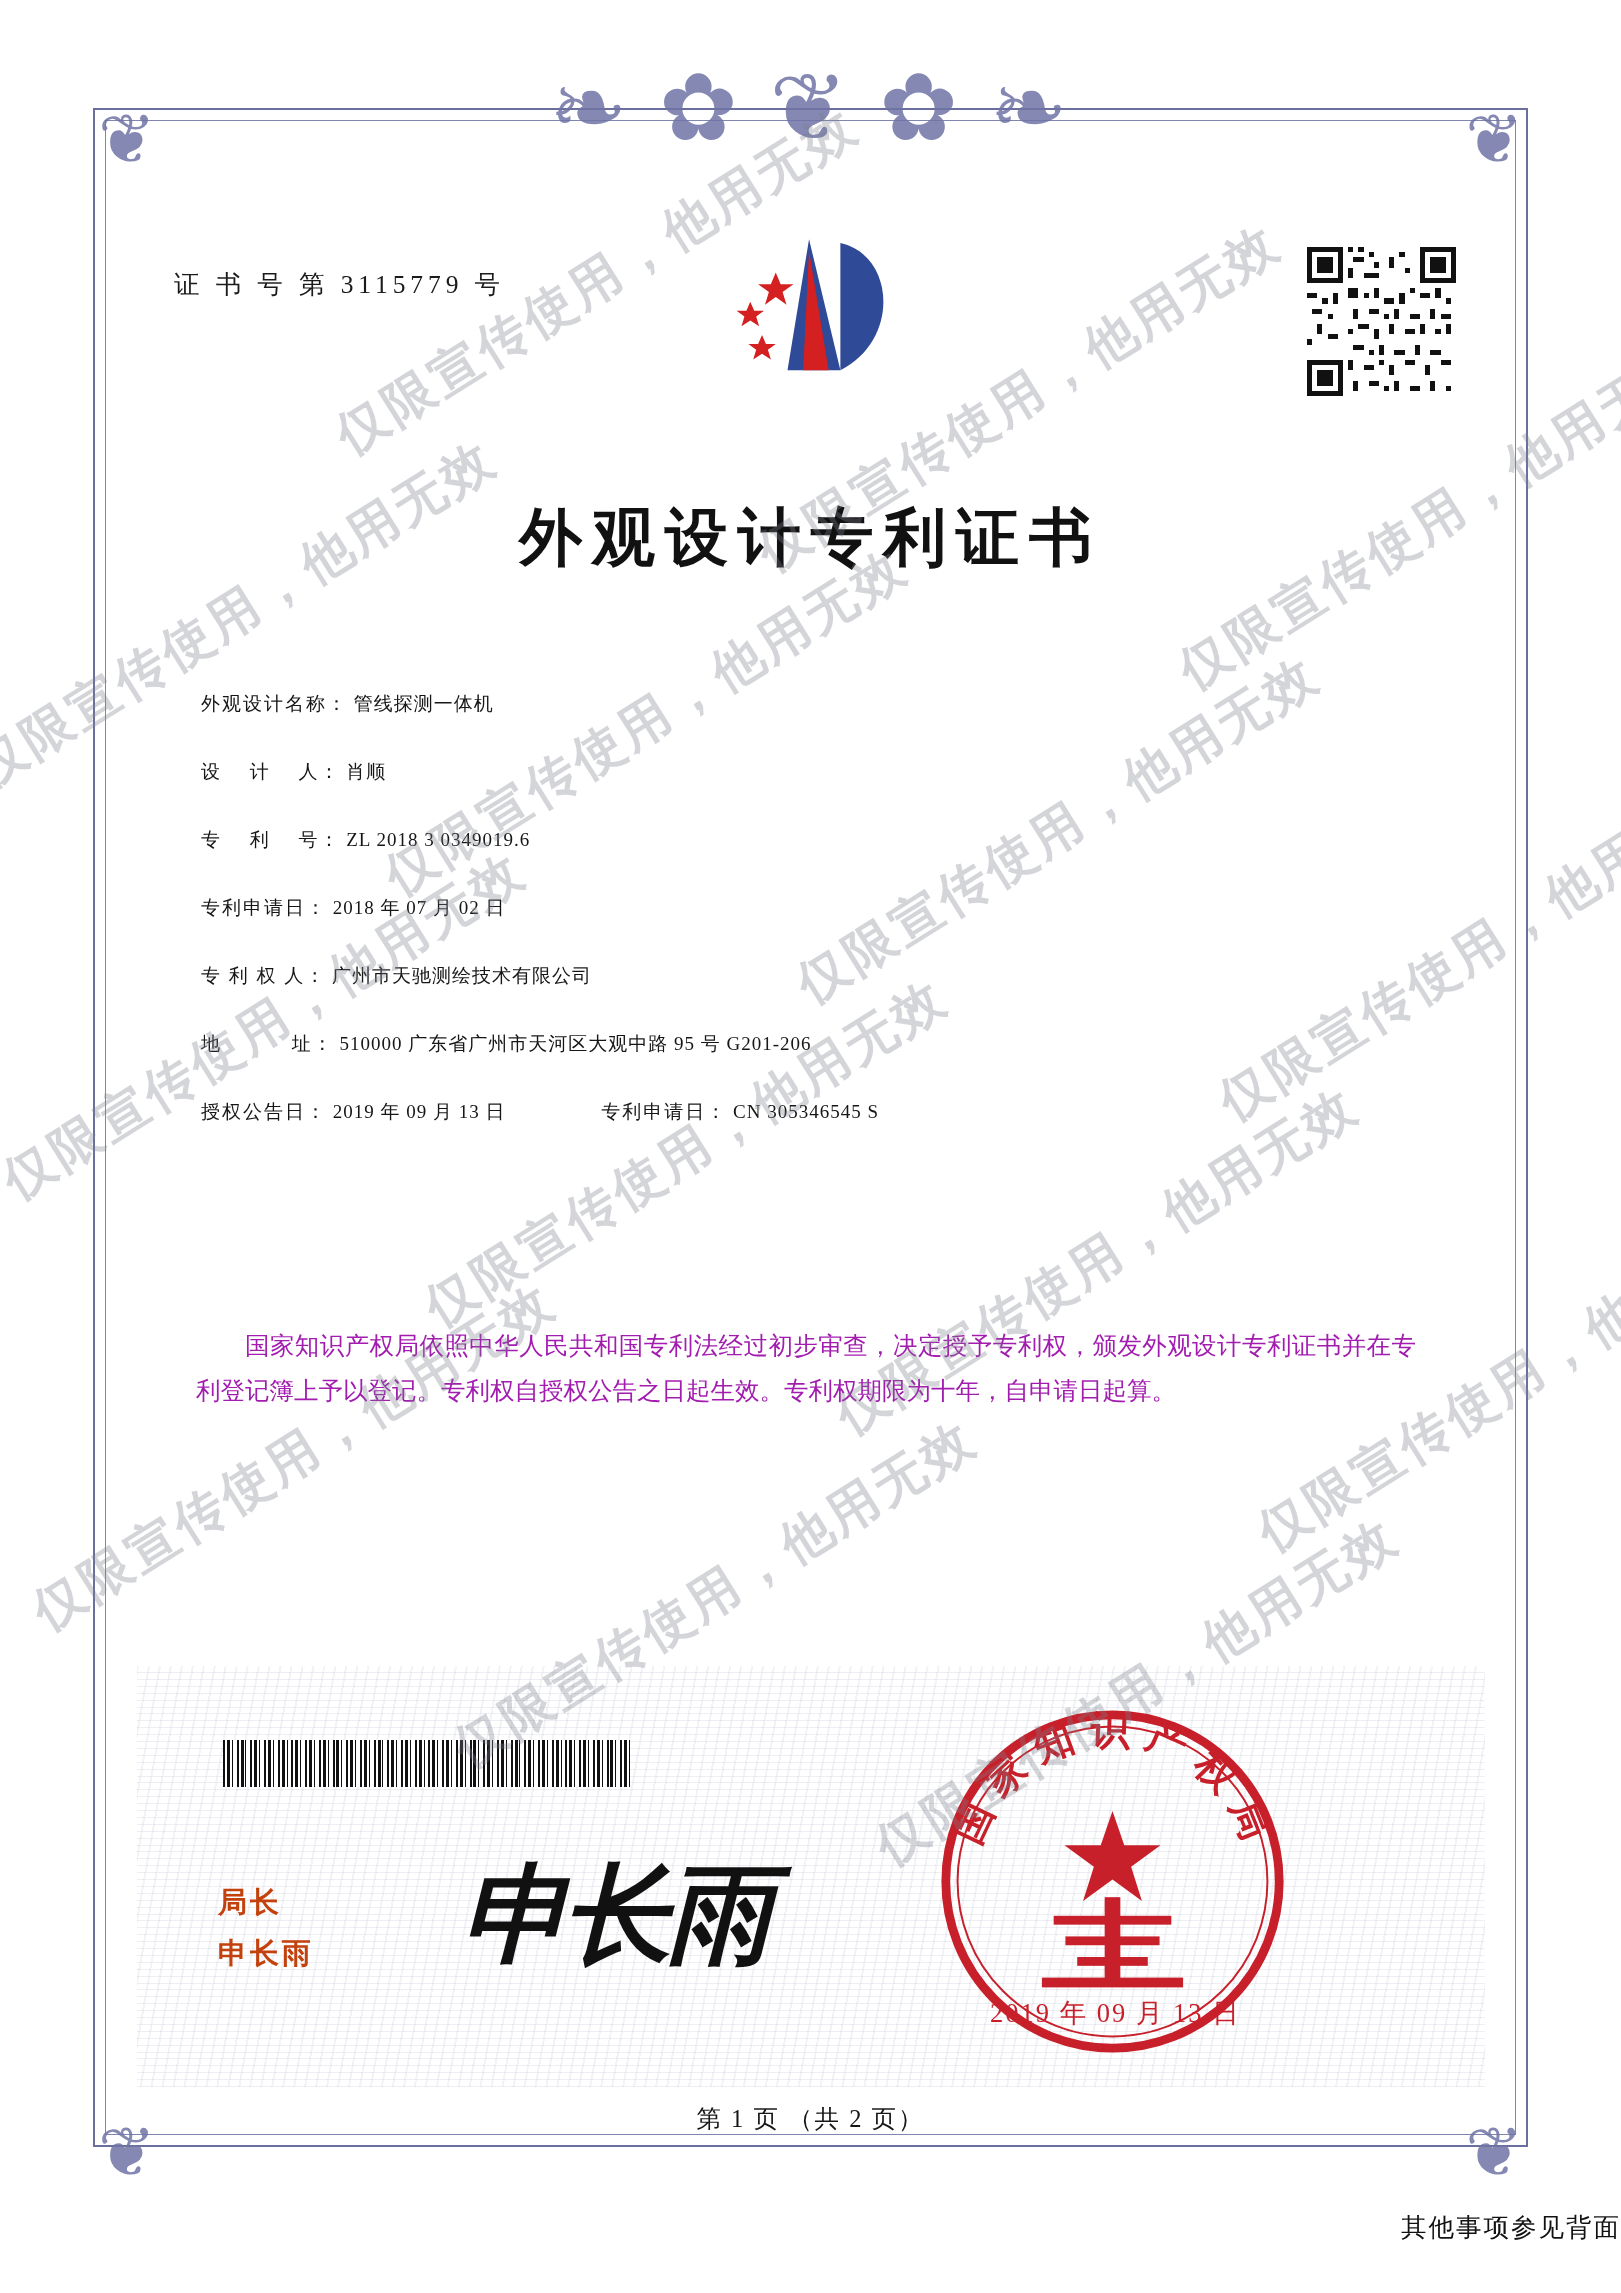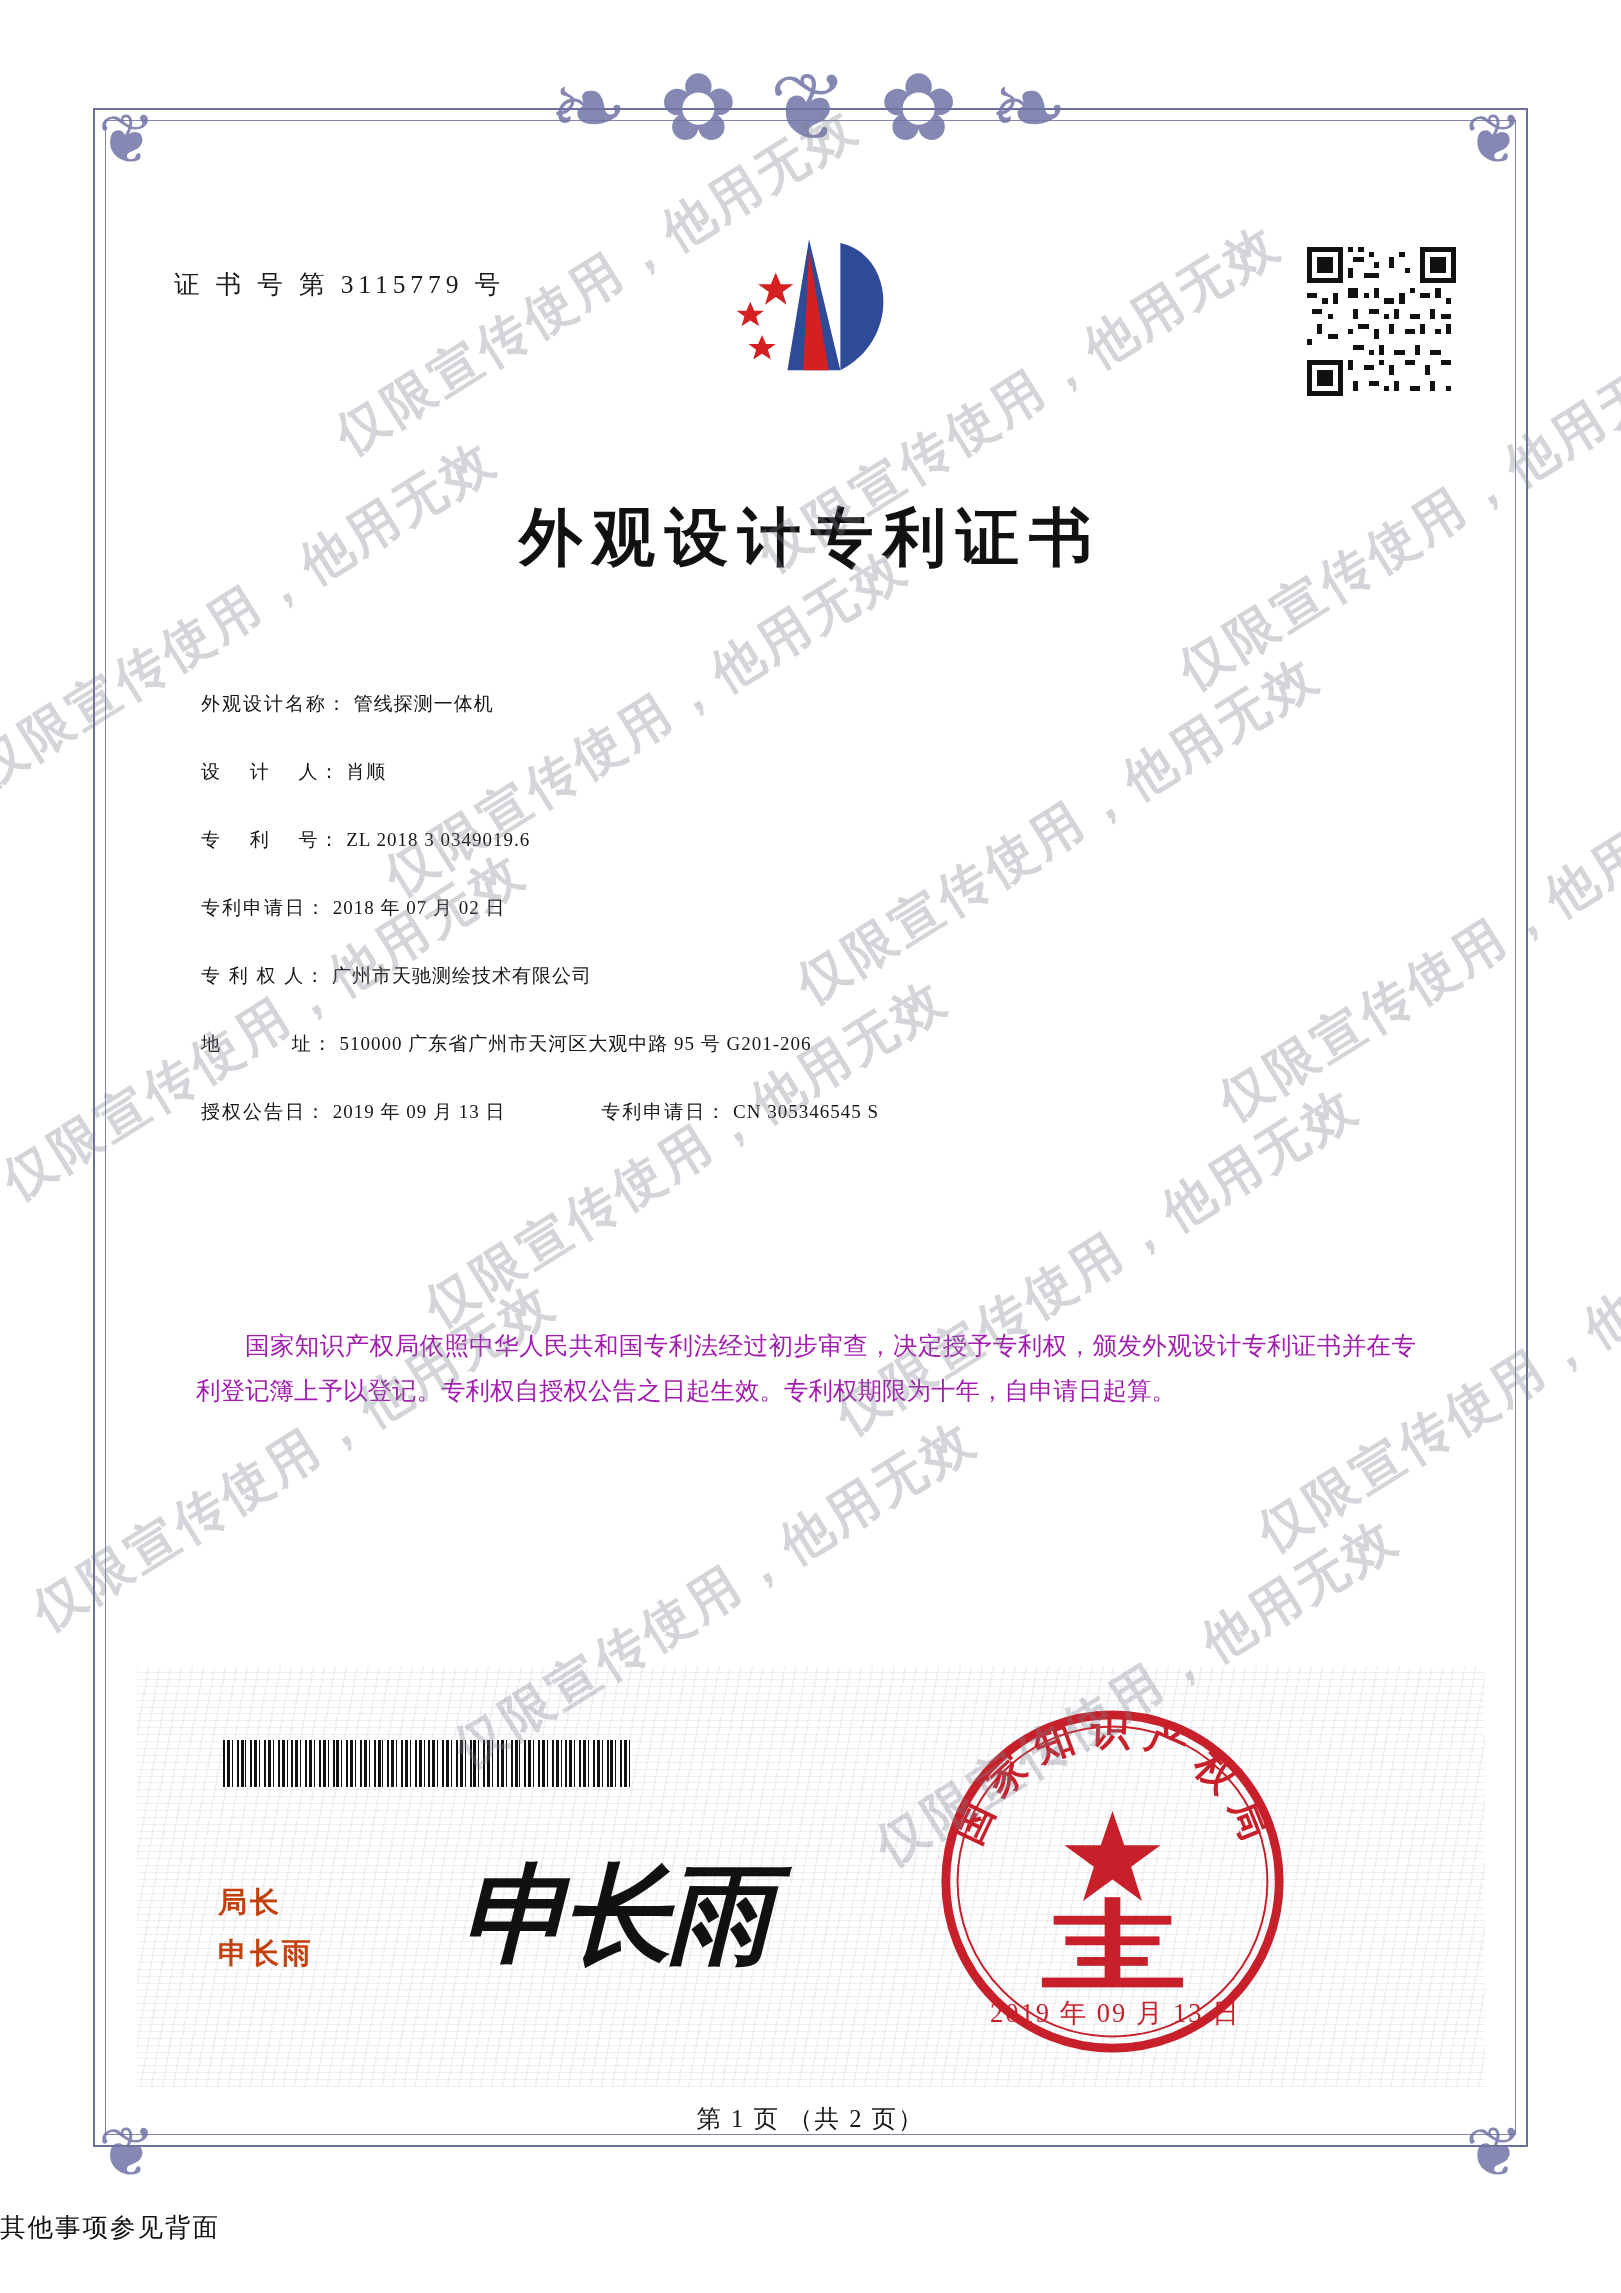--- a/index.html
+++ b/index.html
@@ -226,21 +226,21 @@
     text-align: center;
     font-size: 24.5px;
     color: #161616;
     letter-spacing: 2px;
   }
   .footnote {
     position: absolute;
     left: 0;
     right: 0;
     top: 2210px;
-    text-align: left;
+    text-align: right;
     font-size: 25.5px;
     color: #111;
     letter-spacing: 2px;
   }
 
   
   .wm-layer {
     position: absolute;
     inset: 0;
     pointer-events: none;

